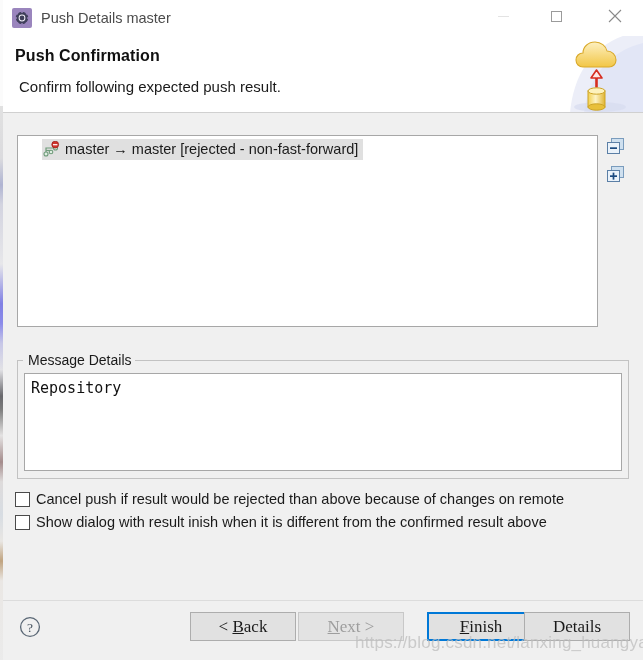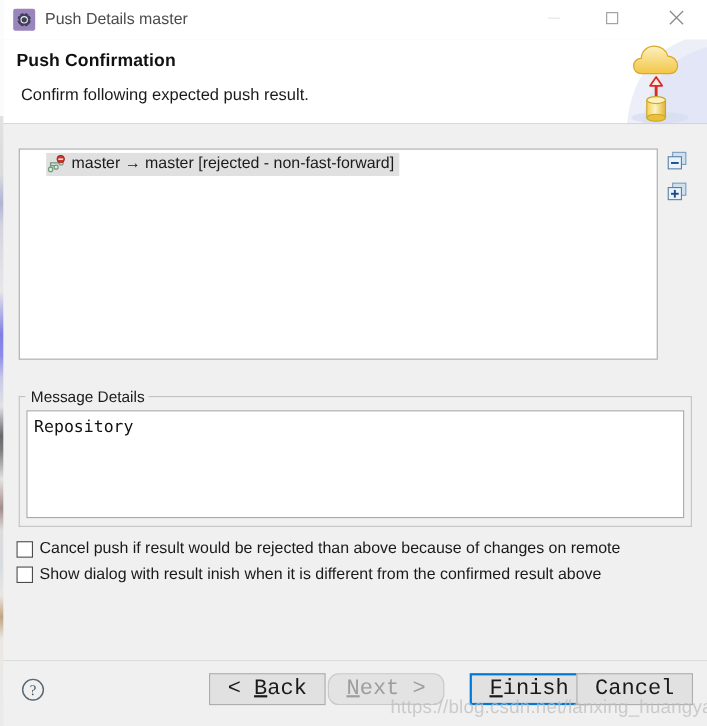--- a/index.html
+++ b/index.html
@@ -274,31 +274,31 @@
     left: 16px; top: 15px;
     width: 22px; height: 22px;
   }
   .btn {
     position: absolute;
     top: 11px;
     height: 29px;
     background: #e1e1e1;
     border: 1px solid #adadad;
     box-sizing: border-box;
-    font-family: Liberation Mono, monospace;
-    font-size: 20px;
+    font-family: Liberation Serif, serif;
+    font-size: 17px;
     color: #1a1a1a;
     display: flex;
     align-items: center;
     justify-content: center;
     padding: 0;
     cursor: default;
   }
   .btn-back   { left: 187px; width: 106px; }
-  .btn-next   { left: 295px; width: 106px; color: #9d9d9d; border-color: #c8c8c8; background:#e3e3e3;border-radius:10px; }
+  .btn-next   { left: 295px; width: 106px; color: #9d9d9d; border-color: #c8c8c8; background:#e3e3e3; }
   .btn-finish {
     left: 408px; width: 108px;
     background: #e1e1e1;
     border: 2px solid #0078d7;
     margin-left: 16px;
   }
   .btn-cancel { left: 521px; width: 106px; }
   .u { text-decoration: underline; }
 
   .watermark {
@@ -461,19 +461,19 @@
     <div class="btn btn-back">
       <span>&lt; <span class="u">B</span>ack</span>
     </div>
     <div class="btn btn-next">
       <span><span class="u">N</span>ext &gt;</span>
     </div>
     <div class="btn btn-finish">
       <span><span class="u">F</span>inish</span>
     </div>
     <div class="btn btn-cancel">
-      <span>Cancel</span>
+      <span>Details</span>
     </div>
   </div>
 
   <div class="watermark">https://blog.csdn.net/lanxing_huangyao</div>
 
 </div>
 
 </body></html>

